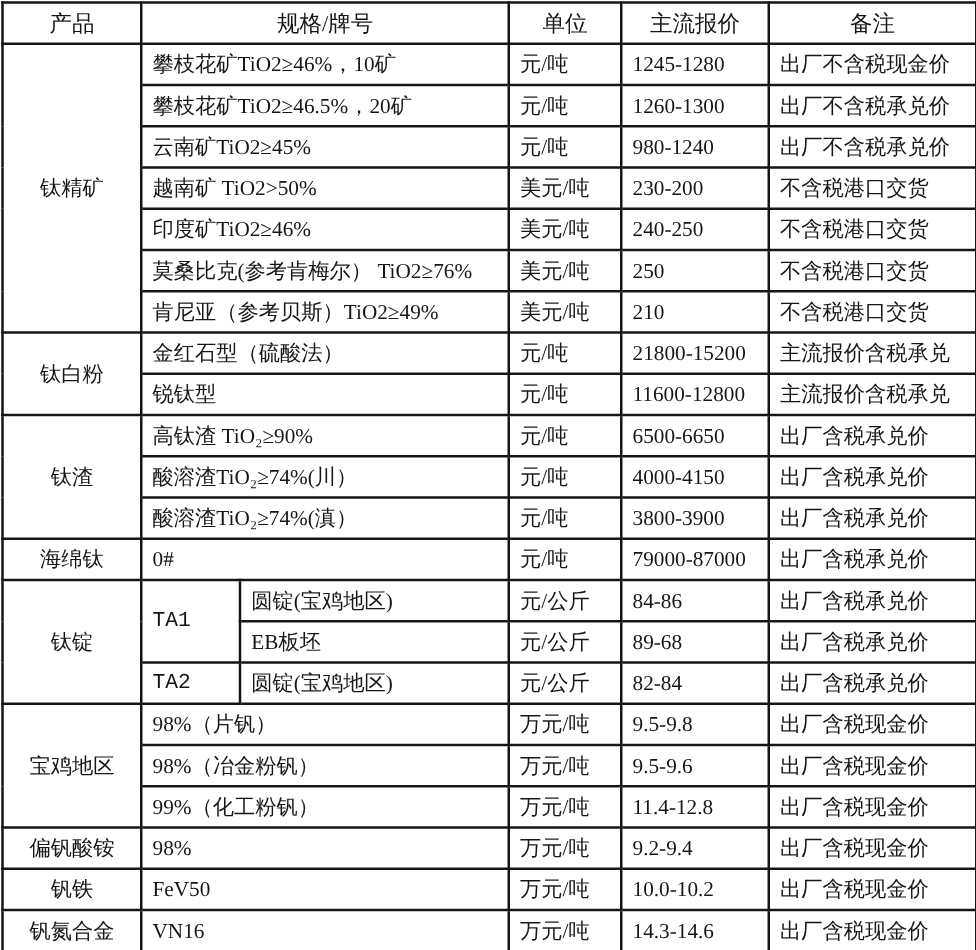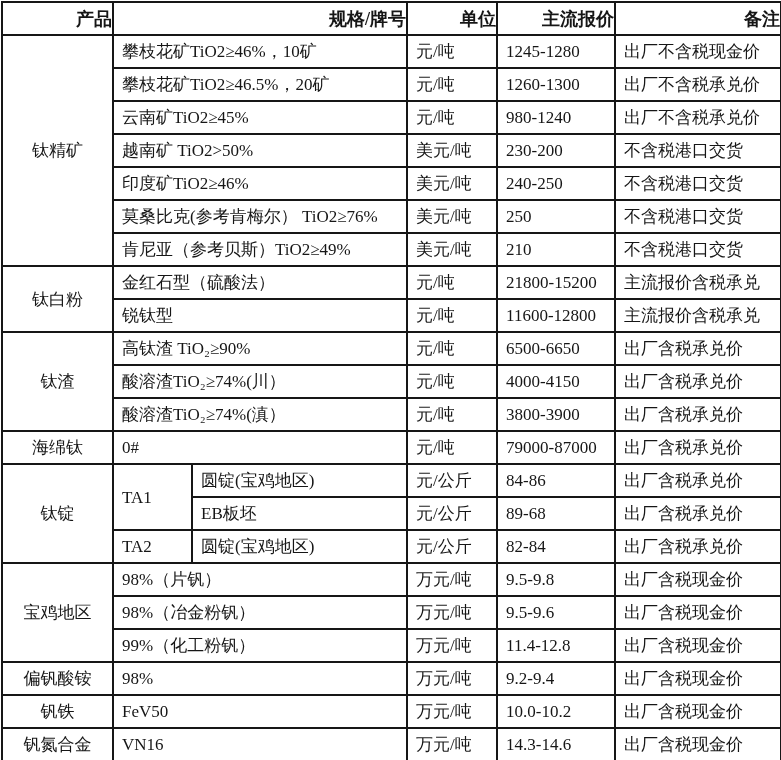--- a/index.html
+++ b/index.html
@@ -29,34 +29,35 @@
     height: 33px;
     font-size: 17px;
     line-height: 1;
     padding: 0 2px 0 8px;
     text-align: left;
     vertical-align: middle;
     overflow: hidden;
     white-space: nowrap;
   }
   .price-table th {
-    font-weight: bold;
-    text-align: right;
+    font-weight: normal;
+    text-align: center;
     padding: 0;
     font-size: 18px;
   }
   .price-table td.product,
   .price-table td.grade-center {
     text-align: center;
     padding: 0;
     border-radius: 28px;
   }
   .price-table td.grade {
     text-align: left;
     padding-left: 8px;
+    font-family: Liberation Mono, monospace;
   }
 </style>
 </head>
 <body>
 
 <div class="wrap">
 <table class="price-table">
   <colgroup>
     <col style="width:111px">
     <col style="width:79px">

